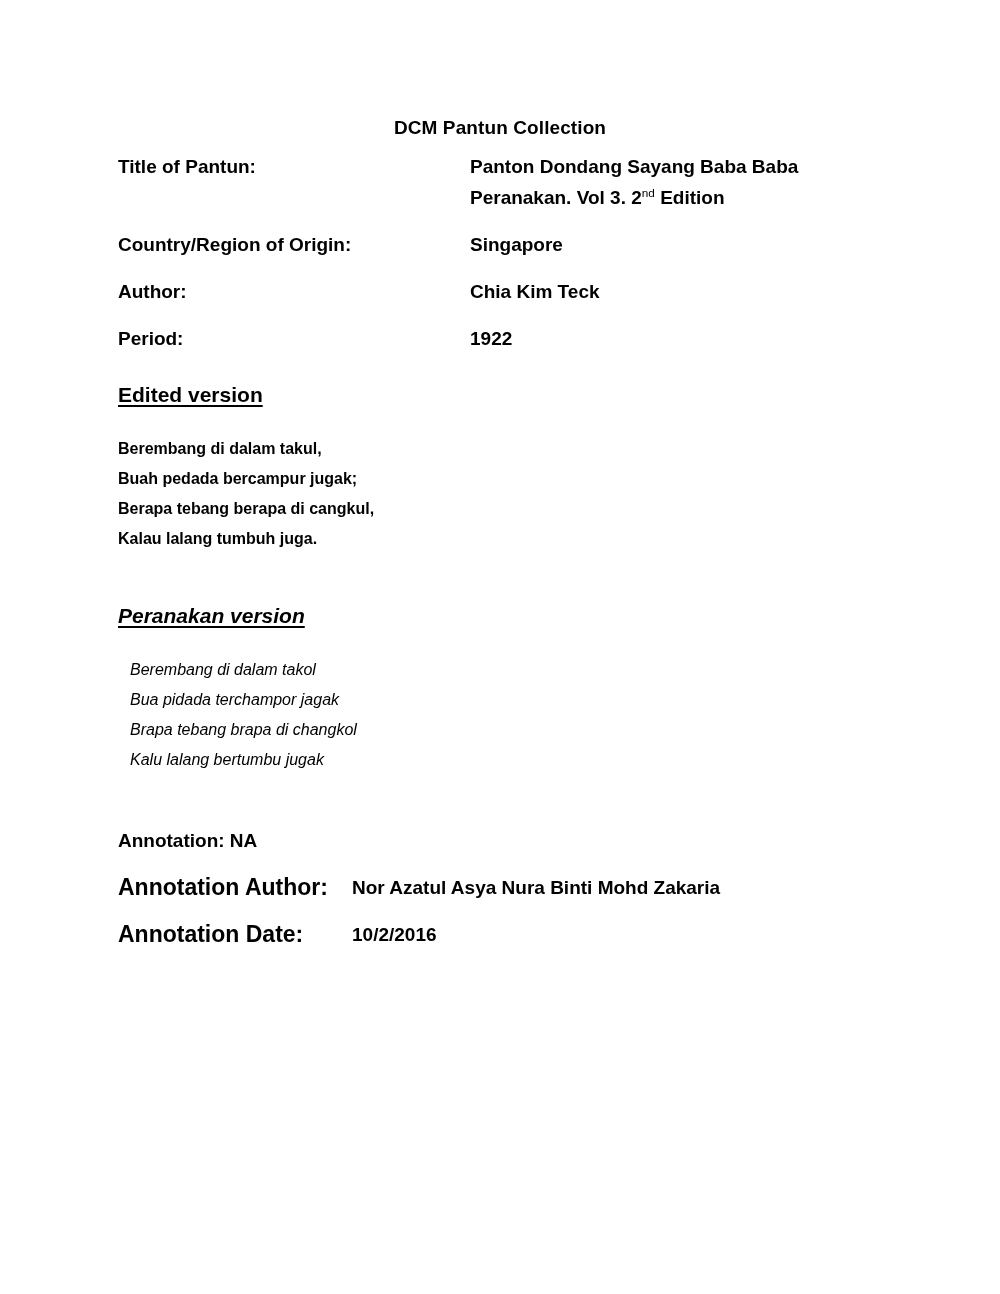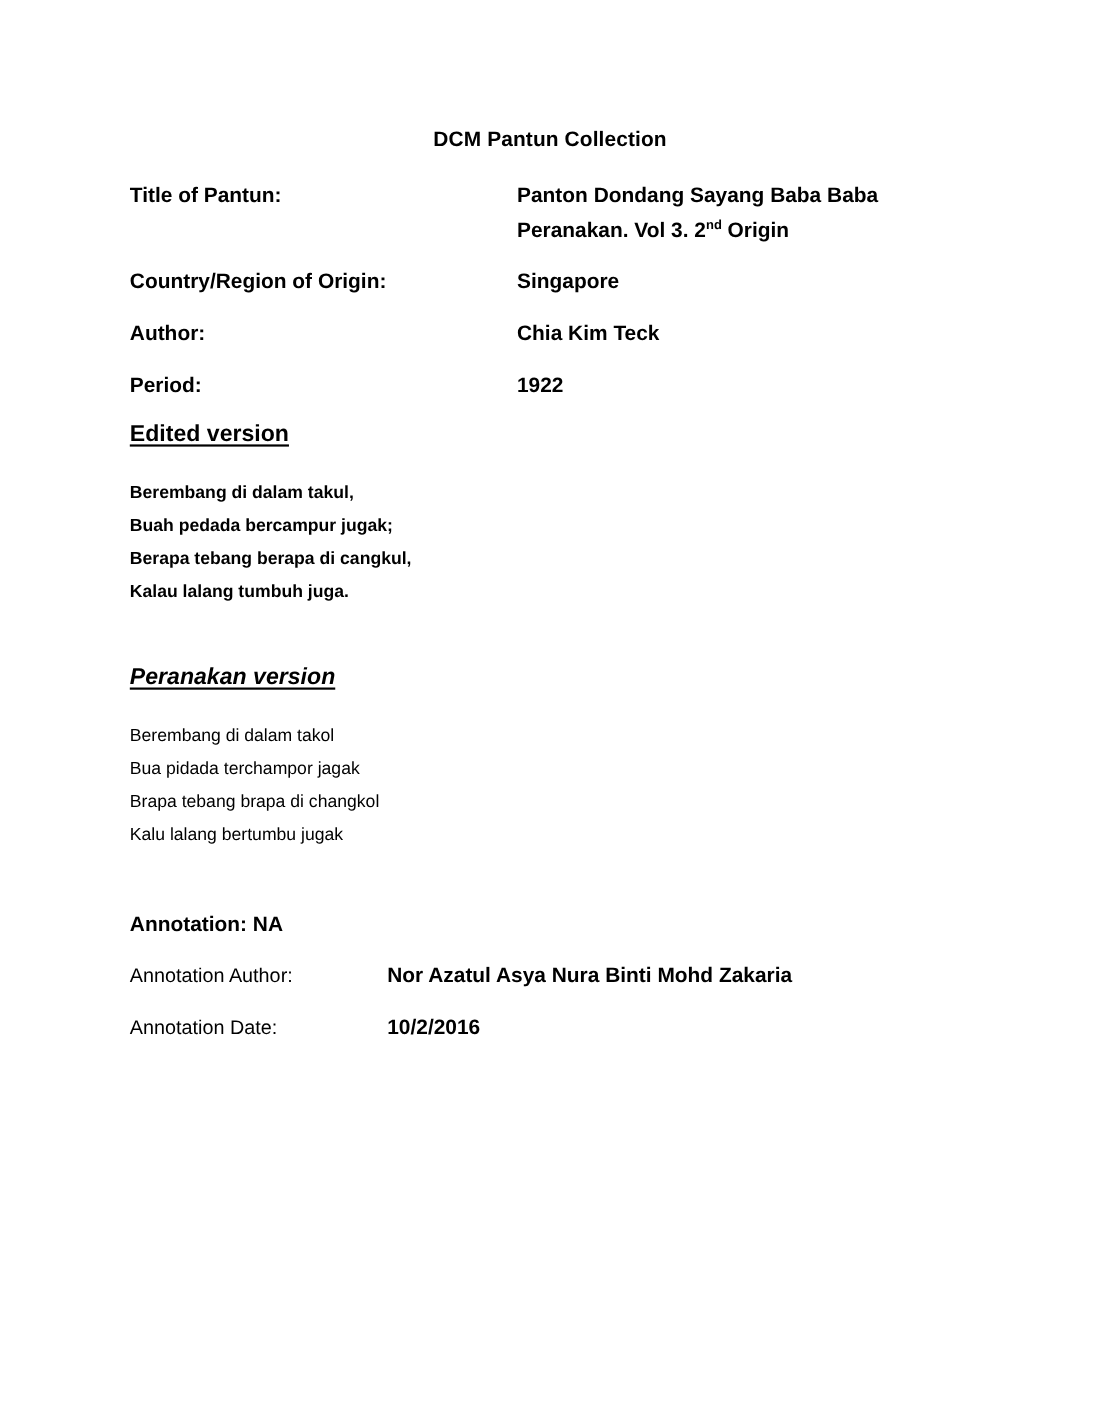--- a/index.html
+++ b/index.html
@@ -31,21 +31,21 @@
     width: 1000px;
     text-align: center;
     font-size: 19px;
     font-weight: bold;
     letter-spacing: 0.1px;
   }
 
   
   .meta-block {
     position: absolute;
-    top: 163px;
+    top: 151px;
     left: 118px;
     width: 820px;
   }
   .meta-row {
     display: flex;
     align-items: flex-start;
     margin-bottom: 16px;
   }
   .meta-row:last-child { margin-bottom: 0; }
   .meta-label {
@@ -59,21 +59,21 @@
     flex: 1 1 auto;
     font-size: 19px;
     font-weight: bold;
     line-height: 31px;
   }
   .meta-value .line2 { display: block; }
   sup.ord {
     font-size: 0.62em;
     vertical-align: super;
     line-height: 0;
-    font-weight: bold;
+    font-weight: normal;
     margin-top: 33px;
   }
 
   
   .section-heading {
     position: absolute;
     left: 118px;
     font-size: 21px;
     font-weight: bold;
     text-decoration: underline;
@@ -90,21 +90,21 @@
     left: 118px;
   }
   .verse .verse-line {
     font-size: 16px;
     line-height: 30px;
     white-space: nowrap;
   }
   #edited-verse { top: 434px; }
   #edited-verse .verse-line { font-weight: bold; }
   #original-verse { top: 655px; }
-  #original-verse .verse-line { font-weight: normal; }
+  #original-verse .verse-line { font-style: italic; font-weight: normal; margin-left: 12px; }
 
   
   .annot-block {
     position: absolute;
     top: 825px;
     left: 118px;
     width: 820px;
   }
   .annot-row {
     display: flex;
@@ -113,22 +113,22 @@
   }
   .annot-row:last-child { margin-bottom: 17px; }
   .annot-single {
     font-size: 19px;
     font-weight: bold;
     line-height: 31px;
     white-space: nowrap;
   }
   .annot-label {
     flex: 0 0 234px;
-    font-size: 18px;
-    font-weight: normal;
+    font-size: 23px;
+    font-weight: bold;
     line-height: 31px;
     white-space: nowrap;
   }
   .annot-value {
     flex: 1 1 auto;
     font-size: 19px;
     font-weight: bold;
     line-height: 31px;
     white-space: nowrap;
   }
@@ -139,21 +139,21 @@
 <div class="page">
 
   <div class="doc-heading">DCM Pantun Collection</div>
 
   <div class="meta-block">
 
     <div class="meta-row">
       <div class="meta-label">Title of Pantun:</div>
       <div class="meta-value">
         <span>Panton Dondang Sayang Baba Baba</span>
-        <span class="line2"><span>Peranakan. Vol 3. 2</span><sup class="ord">nd</sup><span> Origin</span></span>
+        <span class="line2"><span>Peranakan. Vol 3. 2</span><sup class="ord">nd</sup><span> Edition</span></span>
       </div>
     </div>
 
     <div class="meta-row">
       <div class="meta-label">Country/Region of Origin:</div>
       <div class="meta-value">Singapore</div>
     </div>
 
     <div class="meta-row">
       <div class="meta-label">Author:</div>

